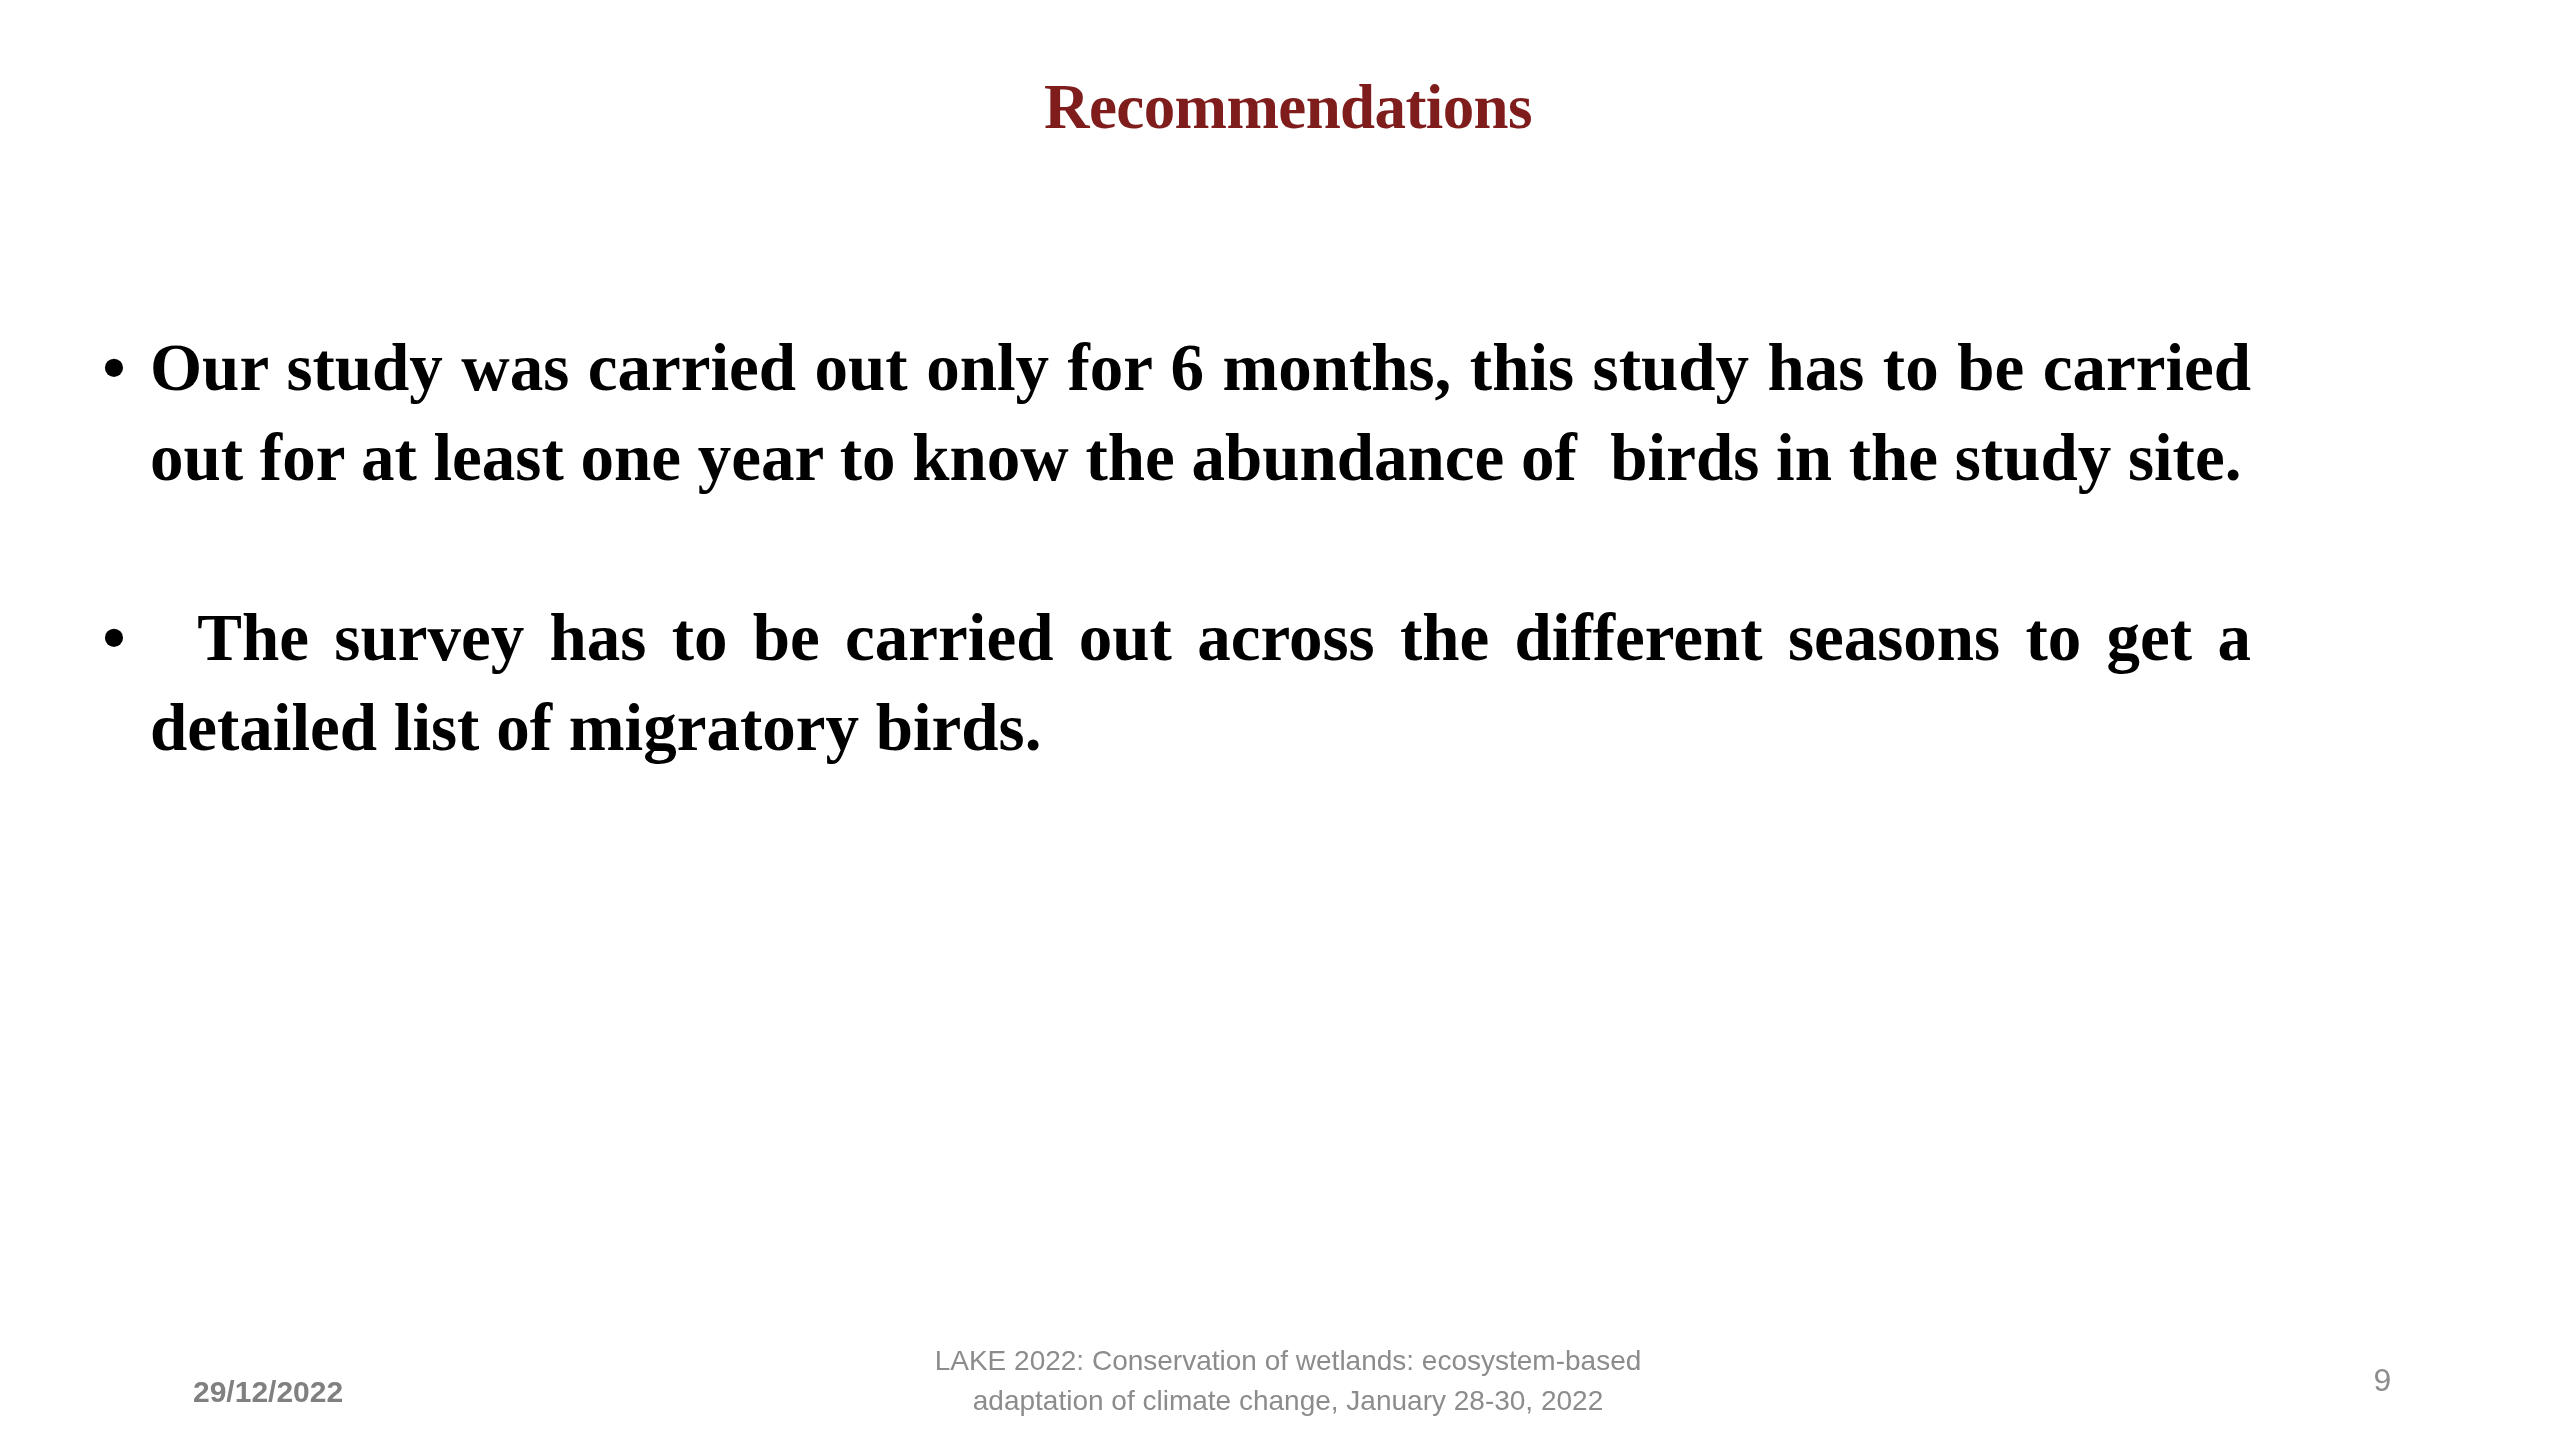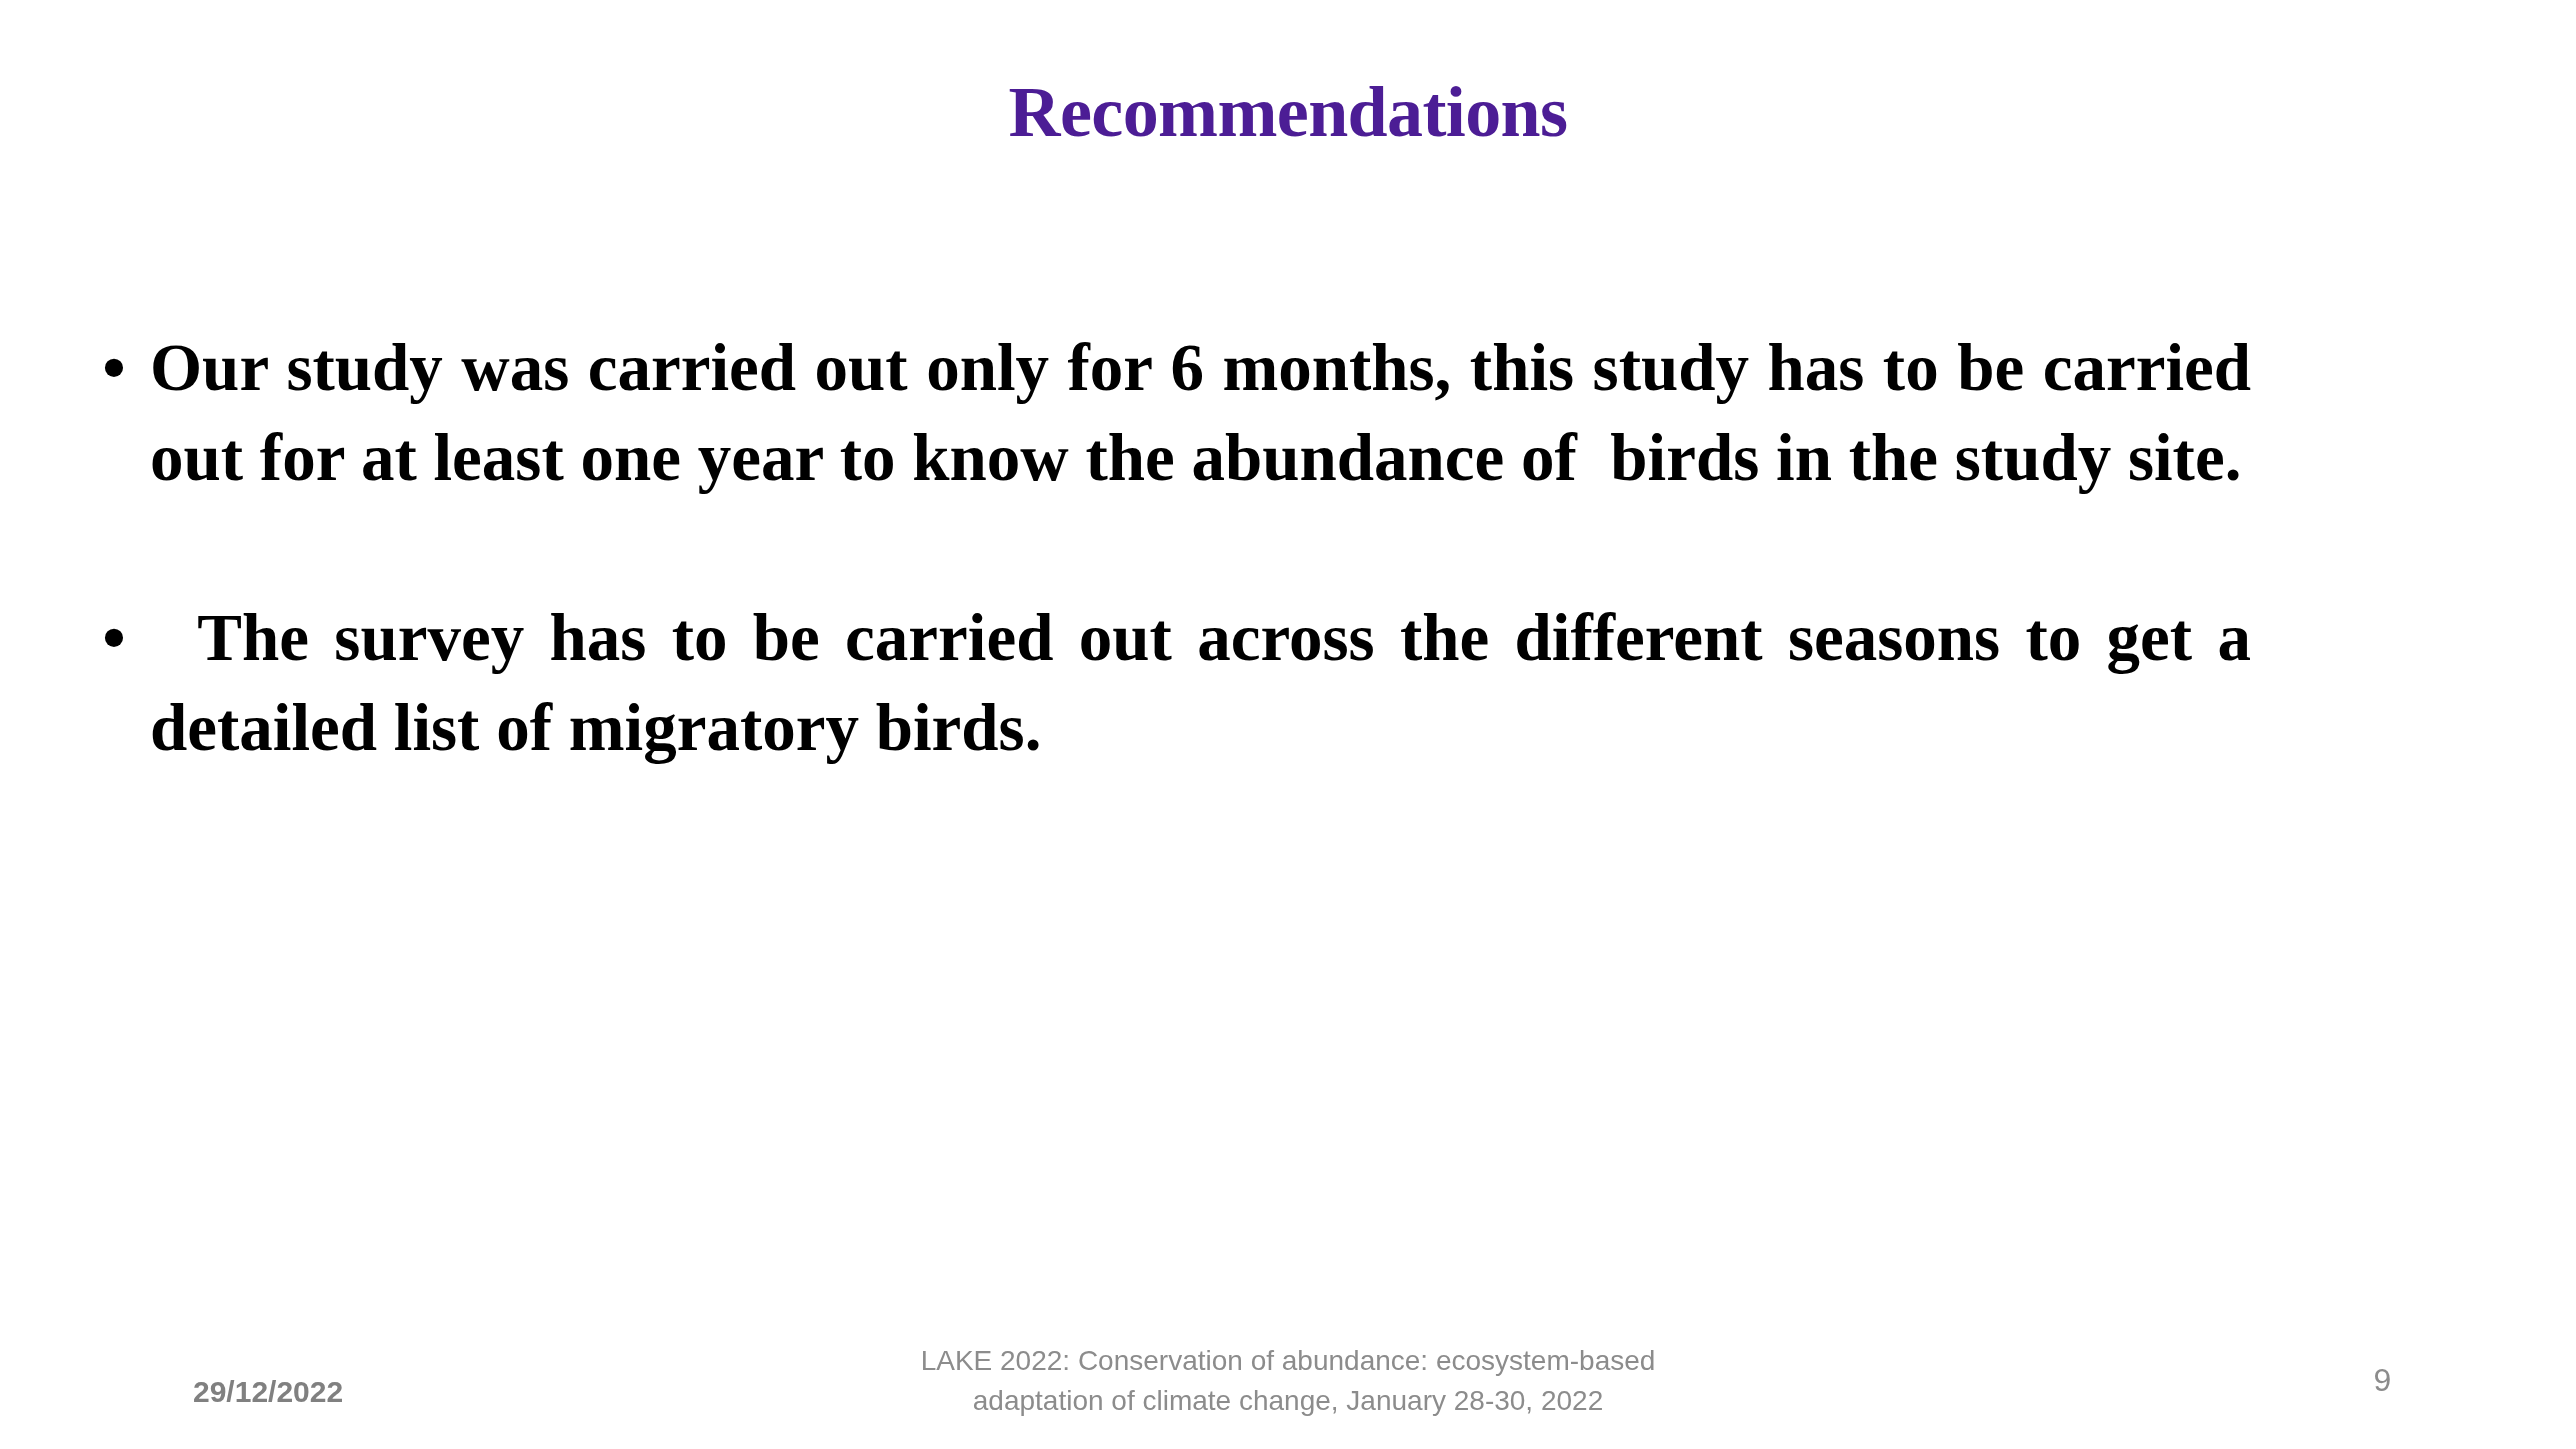--- a/index.html
+++ b/index.html
@@ -26,23 +26,23 @@
 
   
   .slide-title {
     position: absolute;
     left: 0;
     top: 76px;
     width: 2576px;
     text-align: center;
     font-family: "Liberation Serif", "DejaVu Serif", serif;
     font-weight: bold;
-    font-size: 72px;
+    font-size: 63px;
     line-height: 1.0;
-    color: #4c1d95;
+    color: #7f1d1d;
     letter-spacing: -0.6px;
   }
 
   
   .body-block {
     position: absolute;
     left: 97px;
     top: 322px;
     width: 2154px;
   }
@@ -146,20 +146,20 @@
     <div class="bullet-item indent-extra">
       <span class="marker">•</span>
       <span class="btext"> The survey has to be carried out across the different seasons to get a detailed list of migratory birds.</span>
     </div>
 
   </div>
 
   <div class="footer-date">29/12/2022</div>
 
   <div class="footer-center">
-    <span class="fline">LAKE 2022: Conservation of abundance: ecosystem-based</span>
+    <span class="fline">LAKE 2022: Conservation of wetlands: ecosystem-based</span>
     <span class="fline">adaptation of climate change, January 28-30, 2022</span>
   </div>
 
   <div class="footer-pagenum">9</div>
 
 </div>
 
 
 </body></html>

